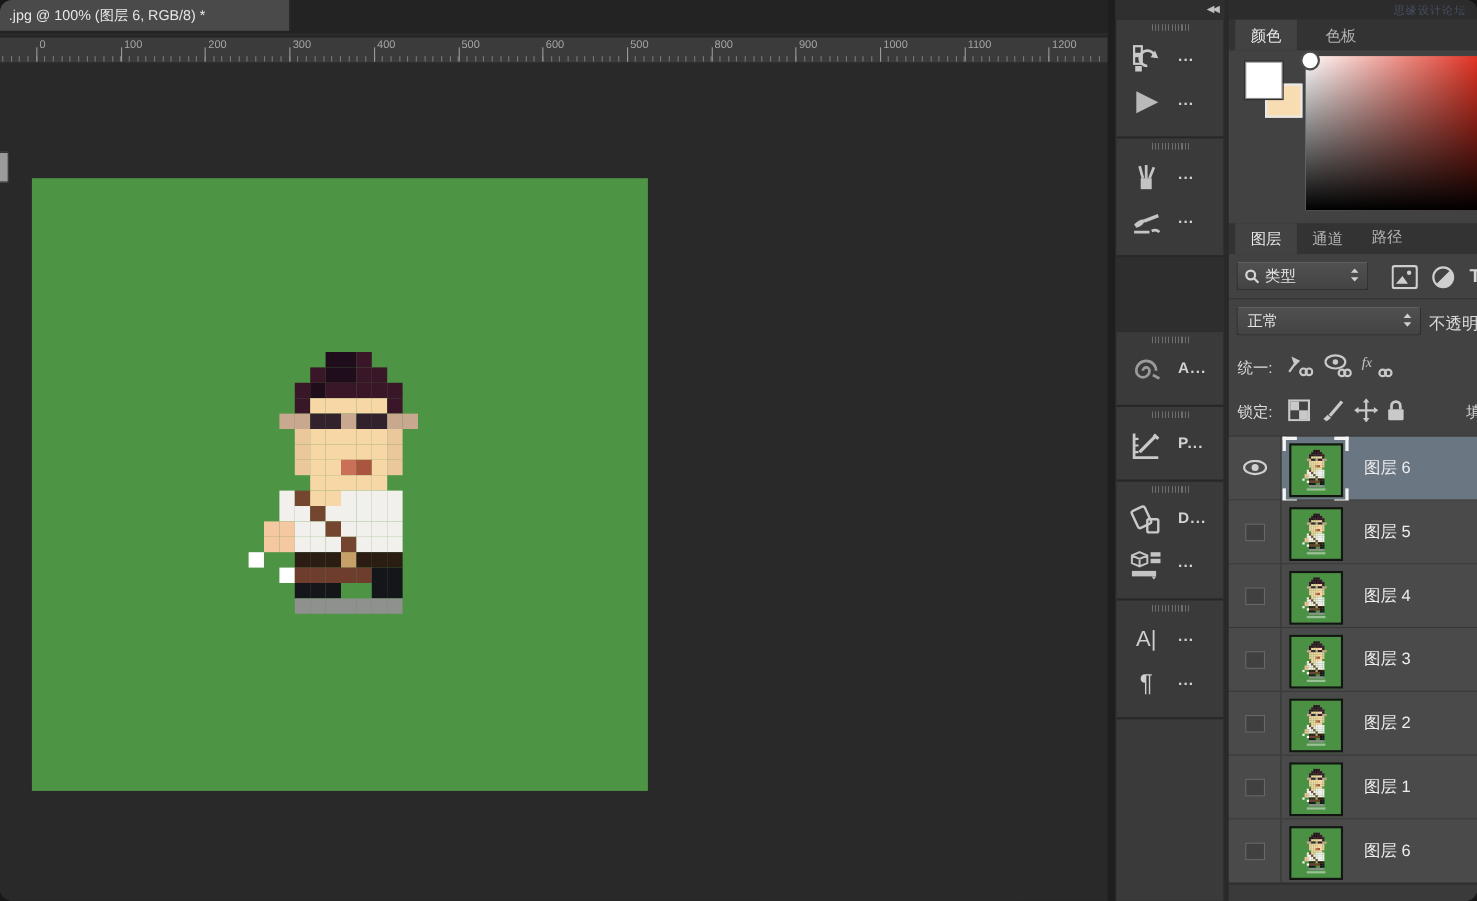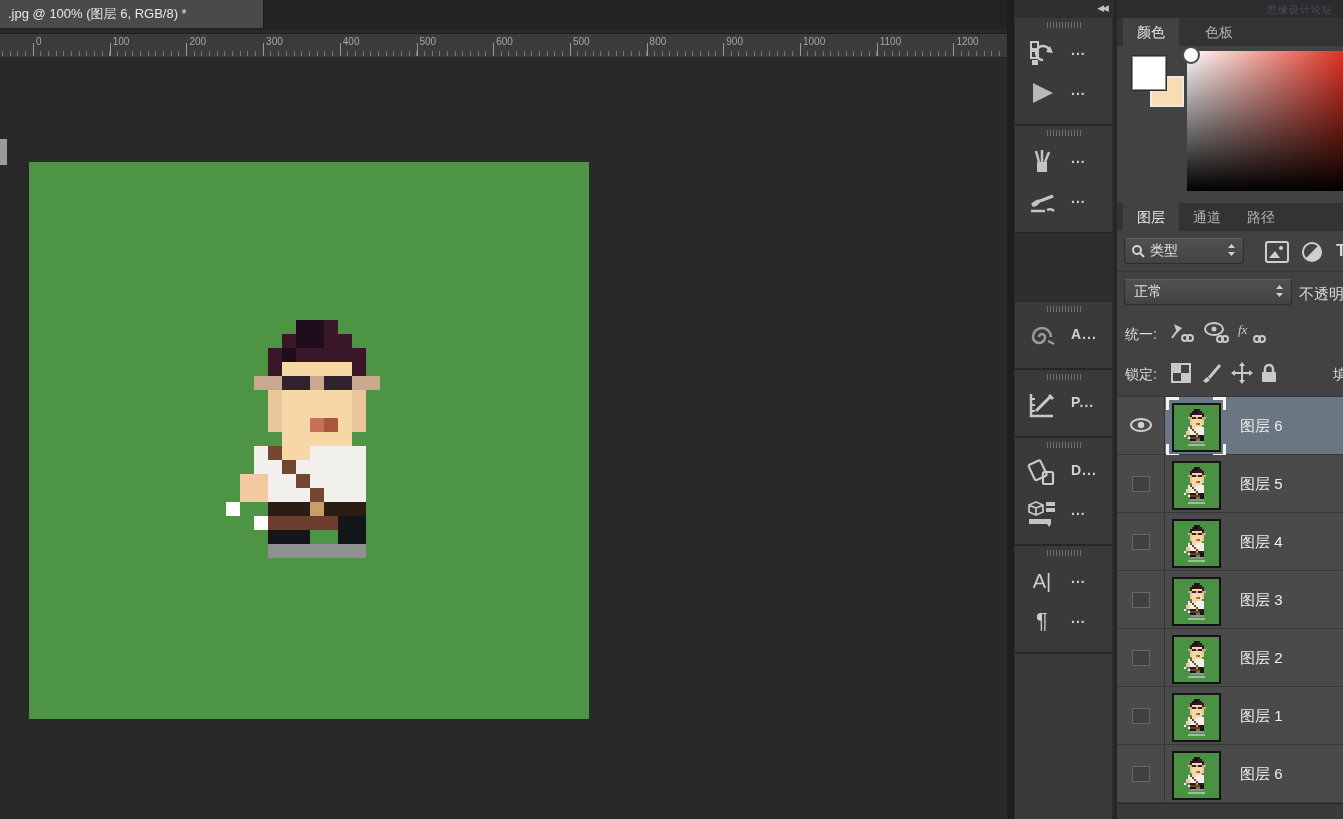--- a/index.html
+++ b/index.html
@@ -1,17 +1,17 @@
 <!DOCTYPE html>
 <html><head>
 <meta charset="utf-8">
 <style>
   html,body{margin:0;padding:0;background:#181818;}
   #app{position:relative;width:1343px;height:819px;overflow:hidden;background:#292929;
-       font-family:"Liberation Sans","DejaVu Sans",sans-serif;-webkit-font-smoothing:antialiased;}
+       font-family:"Liberation Sans","DejaVu Sans",sans-serif;border-radius:11px;-webkit-font-smoothing:antialiased;}
   .abs{position:absolute;}
   
   .tabstrip{left:0;top:0;width:1007px;height:30px;background:#232323;}
   .doctab{left:0;top:0;height:28px;width:264px;background:#4a4a4a;color:#e6e6e6;font-size:13px;
           line-height:28px;padding-left:8px;box-sizing:border-box;border-right:1px solid #1c1c1c;white-space:nowrap;overflow:hidden;}
   
   .ruler{left:0;top:33px;width:1007px;height:23px;background:#3b3b3b;border-bottom:1px solid #1d1d1d;border-top:1px solid #1f1f1f;overflow:hidden;}
   .tick{position:absolute;background:#8f8f8f;width:1px;}
   .tick.minor{height:5px;bottom:1px;background:#767676;}
   .tick.major{height:13px;bottom:1px;background:#9a9a9a;}
@@ -485,21 +485,21 @@
       <div class="abs" id="bg-swatch" style="left: 33px; top: 30px; width: 30px; height: 27px; border: 2px solid rgb(233, 233, 233); background: rgb(248, 220, 178);"></div>
       <div class="abs" id="fg-swatch" style="left: 15px; top: 10px; width: 32px; height: 32px; border: 1px solid rgb(138, 138, 138); outline: rgb(46, 46, 46) solid 1px; background: rgb(255, 255, 255);"></div>
       <div class="abs" id="sat-field" style="left: 70px; top: 5px; width: 158px; height: 140px; background: linear-gradient(rgba(0, 0, 0, 0), rgb(0, 0, 0)), linear-gradient(to right, rgb(255, 255, 255), rgb(224, 48, 32));">
         <div class="abs" style="left:-5px;top:-5px;width:14px;height:14px;border-radius:50%;background:#fdfdfd;border:2px solid #4a4a4a;"></div>
       </div>
     </div>
 
     <div class="ptabs" style="top:203px;">
       <div class="ptab active" style="left:6px;">图层</div>
       <div class="ptab" style="left:62px;">通道</div>
-      <div class="ptab" style="left:116px;">路径</div>
+      <div class="ptab" style="left:116px;font-family:Liberation Mono, monospace;">路径</div>
     </div>
 
     <div class="dropdown" style="left:7px;top:238px;width:120px;">
       <span class="smicon" style="margin-left:6px;">
         <svg width="14" height="14" viewBox="0 0 14 14">
             <circle cx="6" cy="6" r="4" fill="none" stroke="#d6d6d6" stroke-width="2"></circle>
             <line x1="9" y1="9" x2="13" y2="13" stroke="#d6d6d6" stroke-width="2"></line>
           </svg>
       </span>
       <span style="margin-left:5px;">类型</span>

